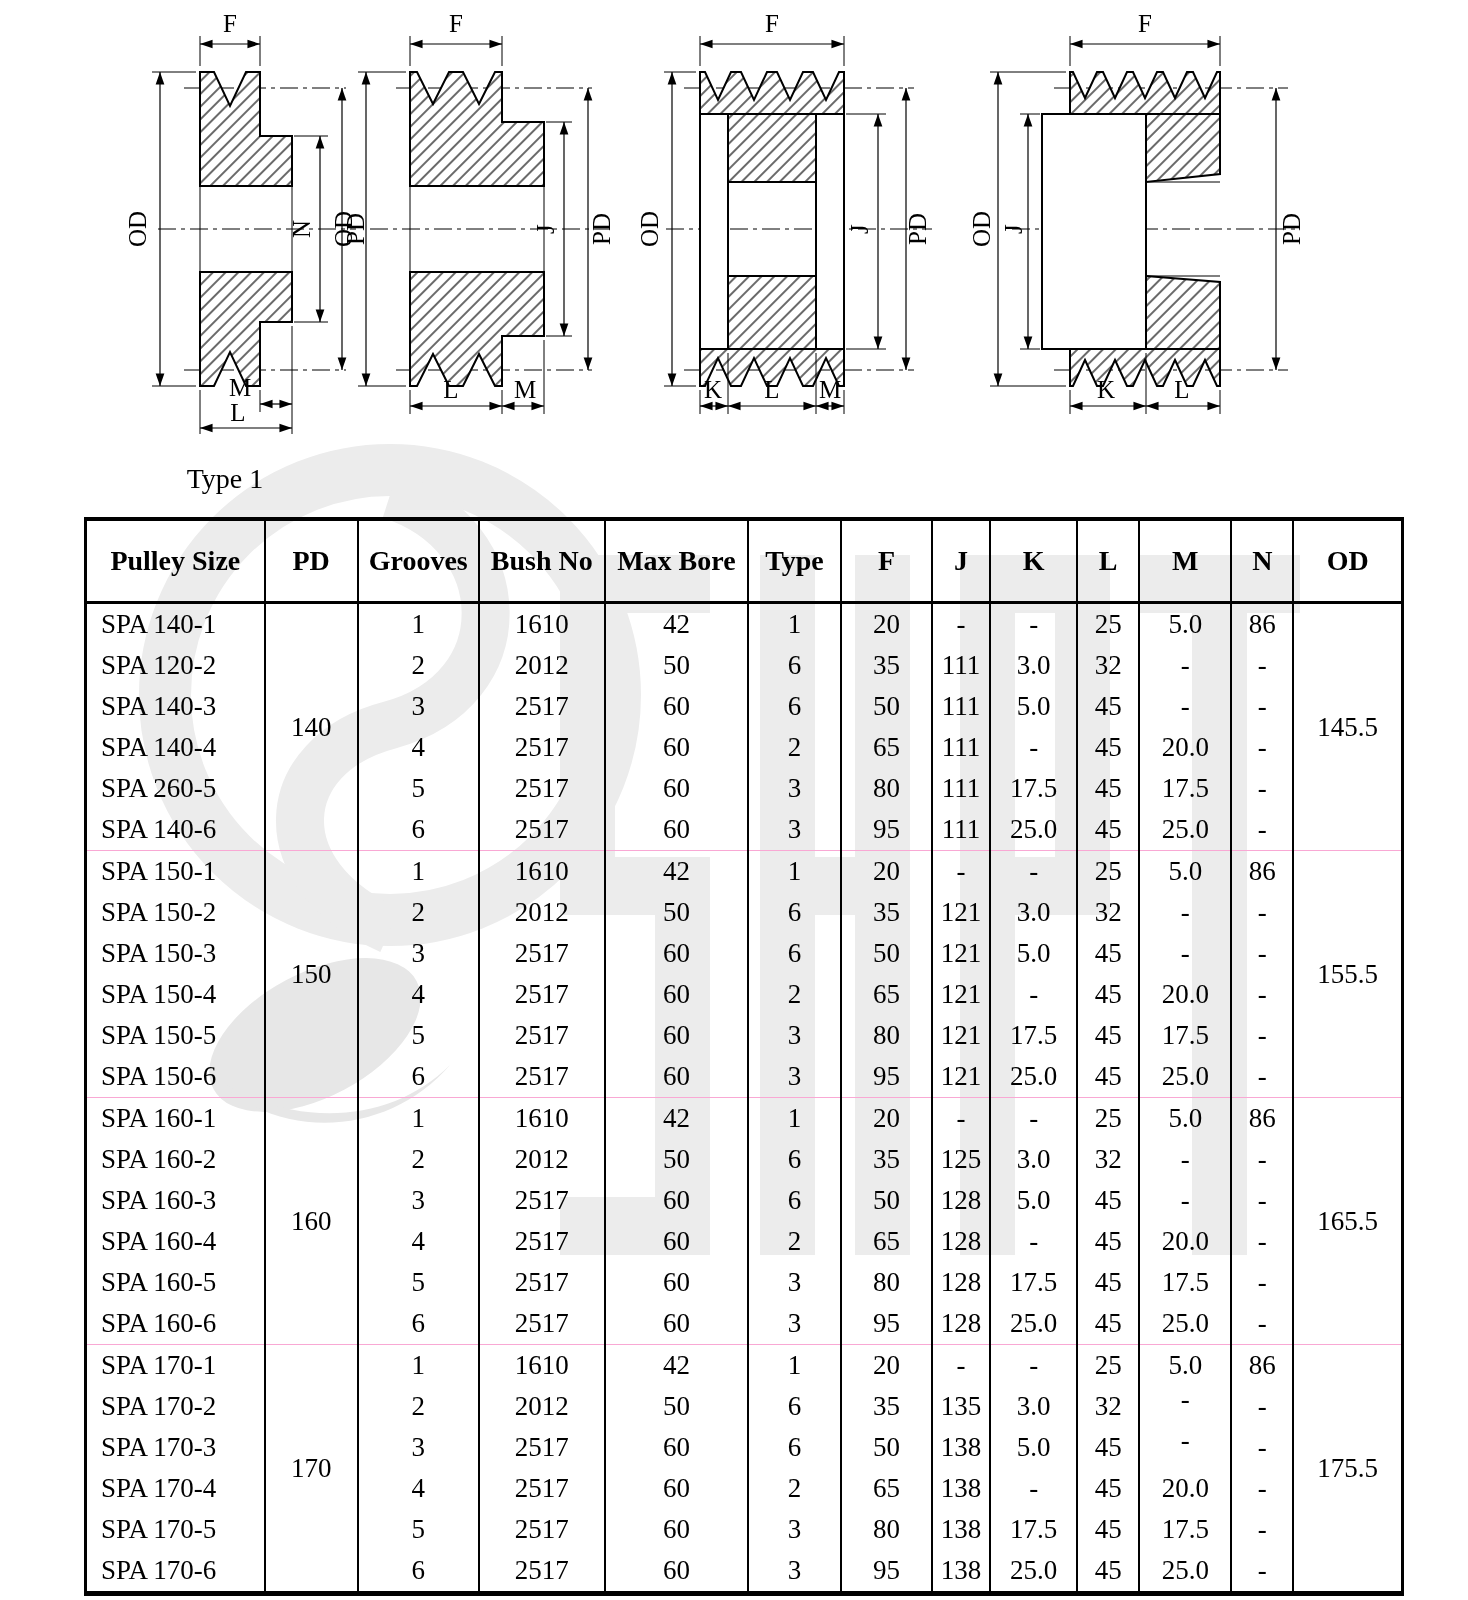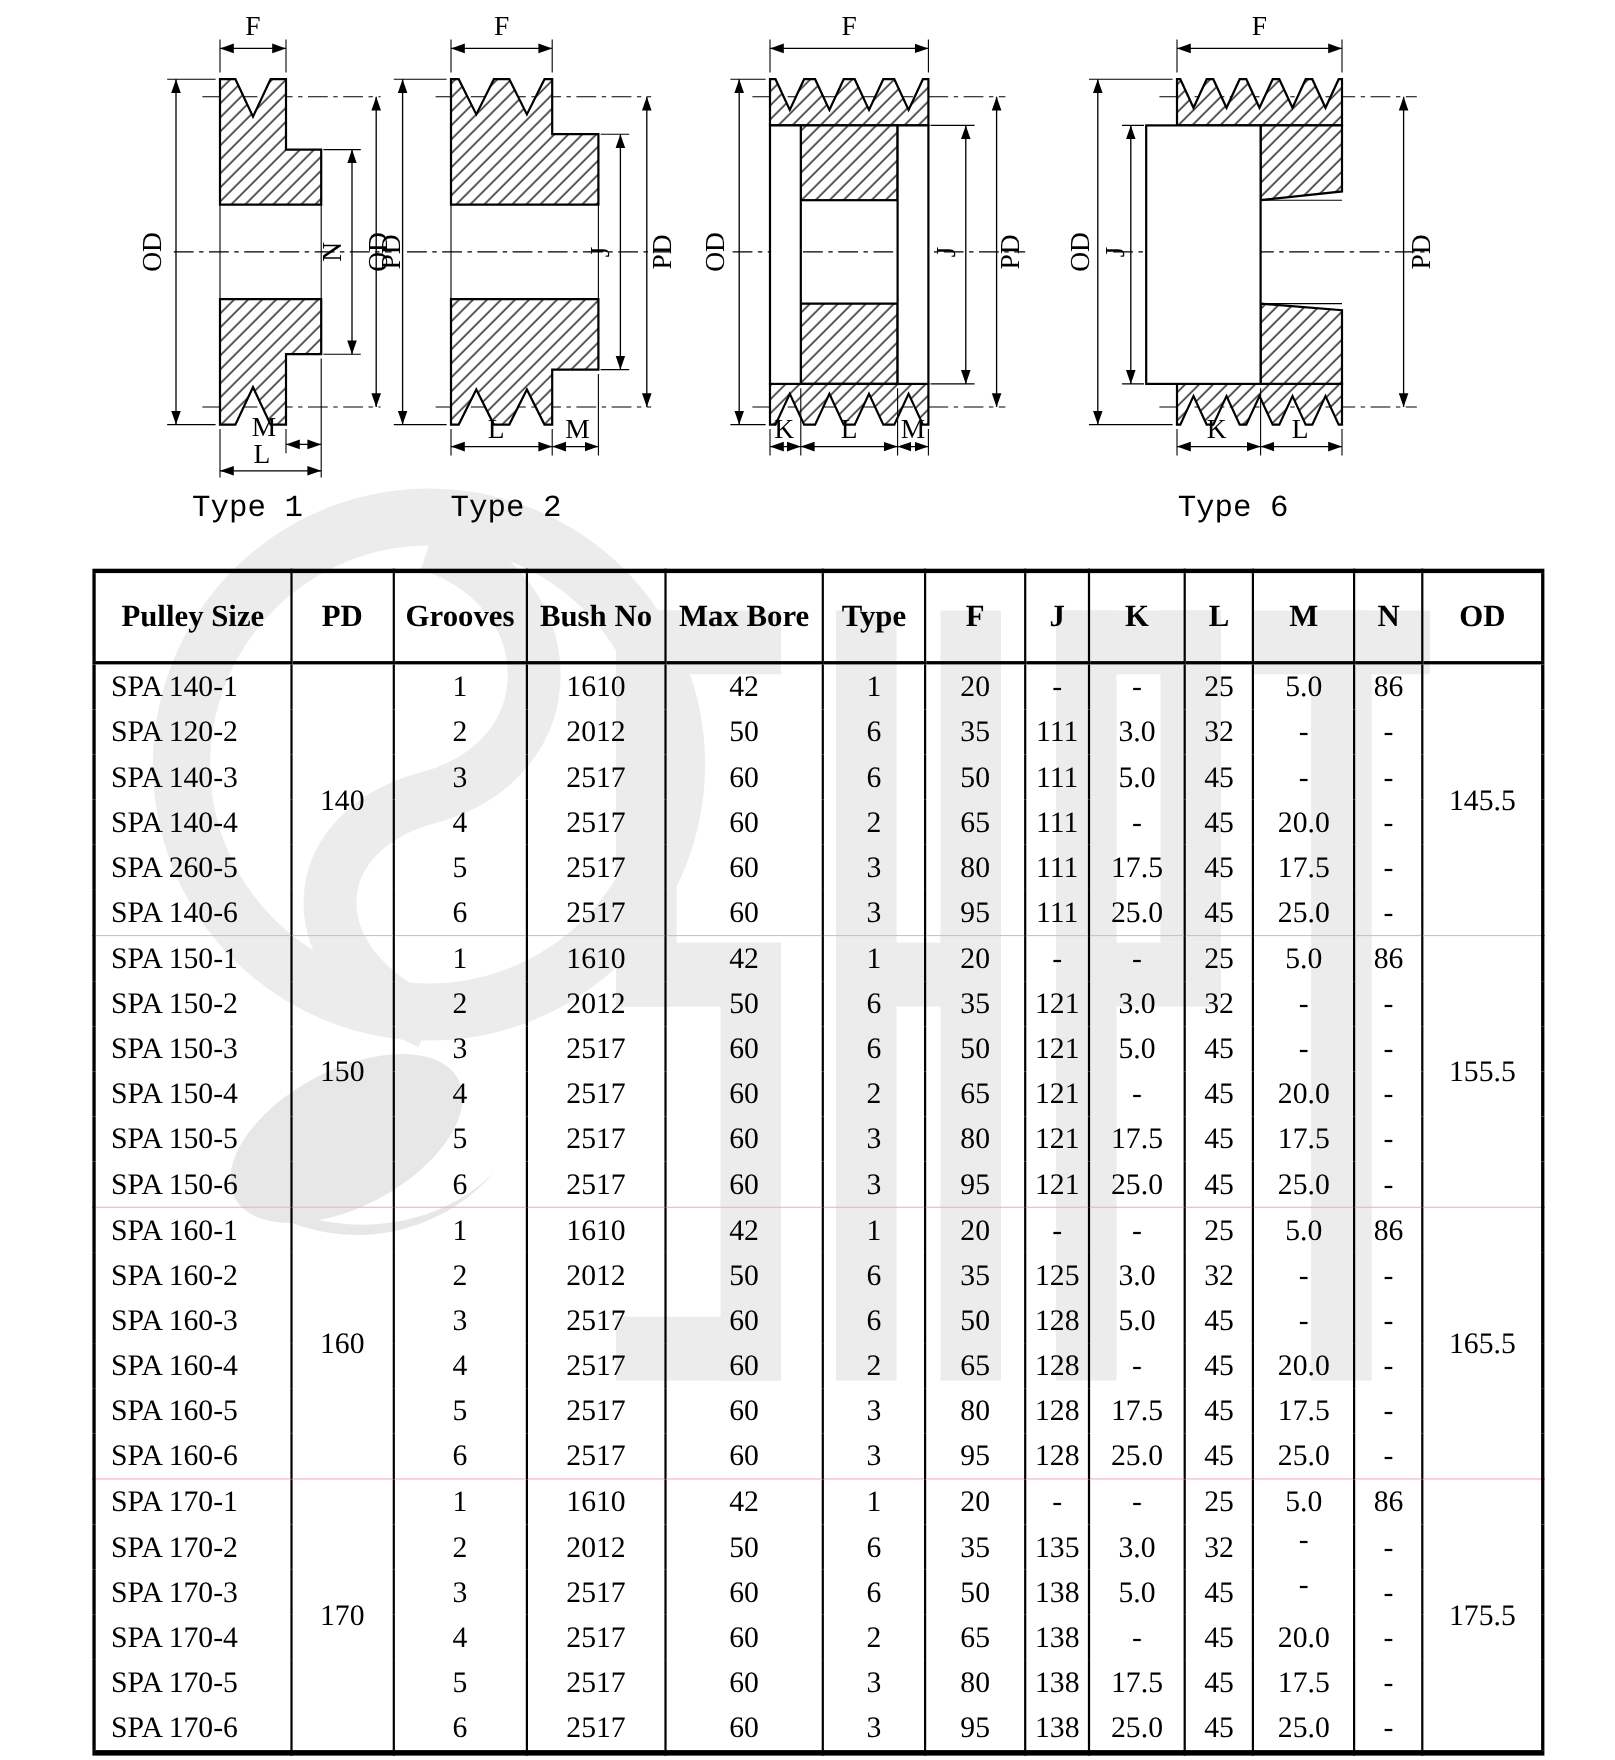--- a/index.html
+++ b/index.html
@@ -8,21 +8,21 @@
     background:#ffffff;color:#000;
     font-family:"Liberation Serif","DejaVu Serif",serif;
   }
   
   .diagram-block{position:absolute;top:14px;text-align:center;z-index:2;}
   #d1{left:88px;width:330px;}
   #d2{left:318px;width:340px;}
   #d3{left:628px;width:350px;}
   #d4{left:966px;width:366px;}
   svg.diagram{display:block;margin:0 auto;}
-  .caption{font-size:28px;margin-top:1px;position:relative;left:-28px;font-family:Liberation Mono, monospace;}
+  .caption{font-size:28px;margin-top:17px;position:relative;left:-28px;}
   .part{fill:#fff;stroke:#000;stroke-width:2;}
   .hatched{fill:url(#hatch);stroke:#000;stroke-width:2;}
   .thin{stroke:#000;stroke-width:1;fill:none;}
   .dim{stroke:#000;stroke-width:1.2;fill:none;
        marker-start:url(#arr);marker-end:url(#arr);}
   .cl{stroke:#000;stroke-width:1;fill:none;stroke-dasharray:18 5 4 5;}
   svg.diagram text{font-size:25px;fill:#000;}
   
   #watermark{position:absolute;left:60px;top:425px;z-index:0;}
   
@@ -147,21 +147,20 @@
     <text x="292" y="215" text-anchor="middle" transform="rotate(-90 292 215)">PD</text>
 
     <line class="thin" x1="92" y1="376" x2="92" y2="400"></line>
     <line class="thin" x1="184" y1="376" x2="184" y2="400"></line>
     <line class="thin" x1="226" y1="326" x2="226" y2="400"></line>
     <line class="dim" x1="92" y1="392" x2="184" y2="392"></line>
     <line class="dim" x1="184" y1="392" x2="226" y2="392"></line>
     <text x="133" y="384" text-anchor="middle">L</text>
     <text x="207" y="384" text-anchor="middle">M</text>
   </svg>
-  <div class="caption">Type 2</div>
 </div>
 
 <div class="diagram-block" id="d3">
   <svg class="diagram" width="350" height="432" viewBox="0 0 350 432">
     <line class="cl" x1="38" y1="215" x2="304" y2="215"></line>
     <line class="cl" x1="56" y1="74" x2="286" y2="74"></line>
     <line class="cl" x1="56" y1="356" x2="286" y2="356"></line>
     <path class="hatched" d="M72,58 L77,58 L90,86 L103,58 L113,58 L126,86 L139,58 L149,58 L162,86 L175,58 L185,58 L198,86 L211,58 L216,58 L216,100 L72,100 Z"></path>
     <rect class="hatched" x="100" y="100" width="88" height="68"></rect>
     <rect class="hatched" x="100" y="262" width="88" height="73"></rect>
@@ -234,21 +233,20 @@
     <text x="334" y="215" text-anchor="middle" transform="rotate(-90 334 215)">PD</text>
 
     <line class="thin" x1="104" y1="376" x2="104" y2="400"></line>
     <line class="thin" x1="180" y1="339" x2="180" y2="400"></line>
     <line class="thin" x1="254" y1="376" x2="254" y2="400"></line>
     <line class="dim" x1="104" y1="392" x2="180" y2="392"></line>
     <line class="dim" x1="180" y1="392" x2="254" y2="392"></line>
     <text x="140" y="384" text-anchor="middle">K</text>
     <text x="216" y="384" text-anchor="middle">L</text>
   </svg>
-  <div class="caption">Type 6</div>
 </div>
 
 <div id="table-wrap">
   <table>
     <colgroup>
       <col style="width:179px">
         <col style="width:93px">
         <col style="width:121px">
       <col style="width:126px">
         <col style="width:143px">

